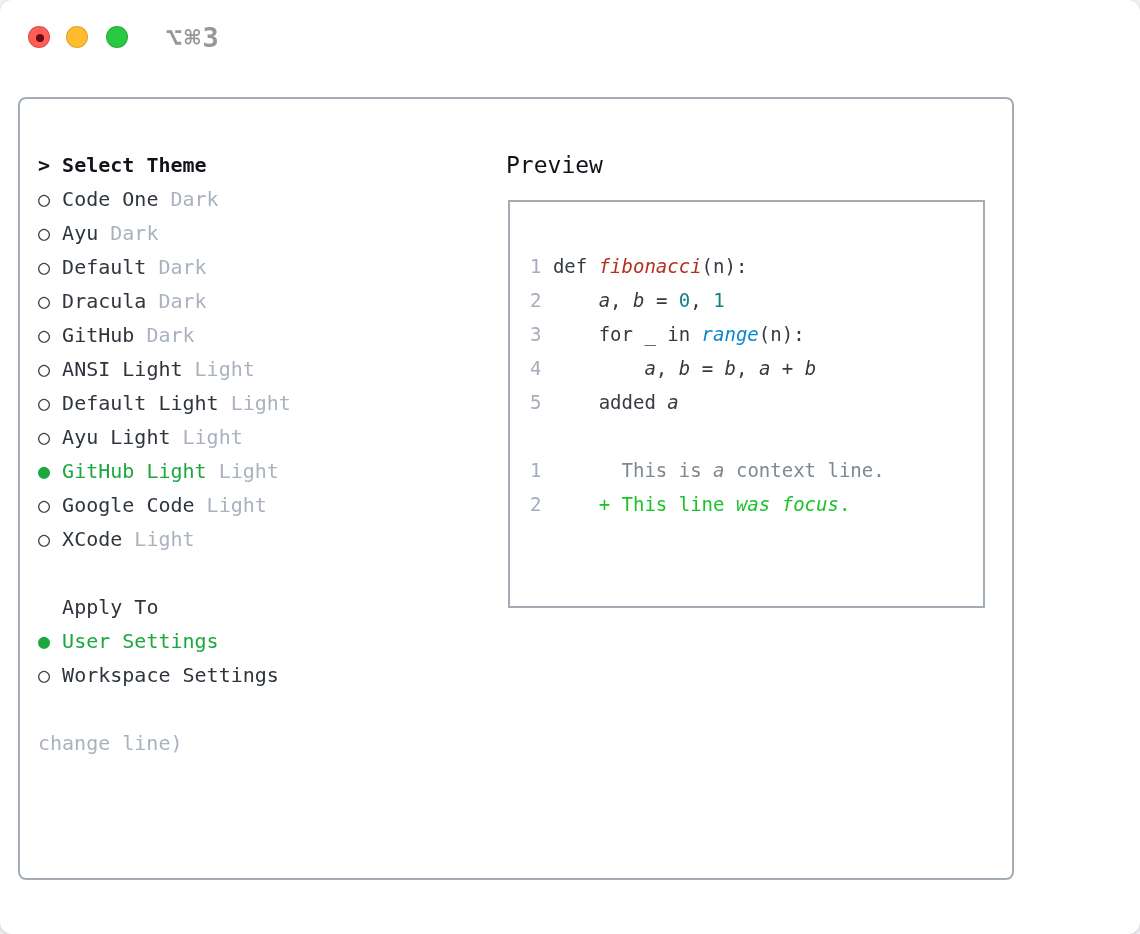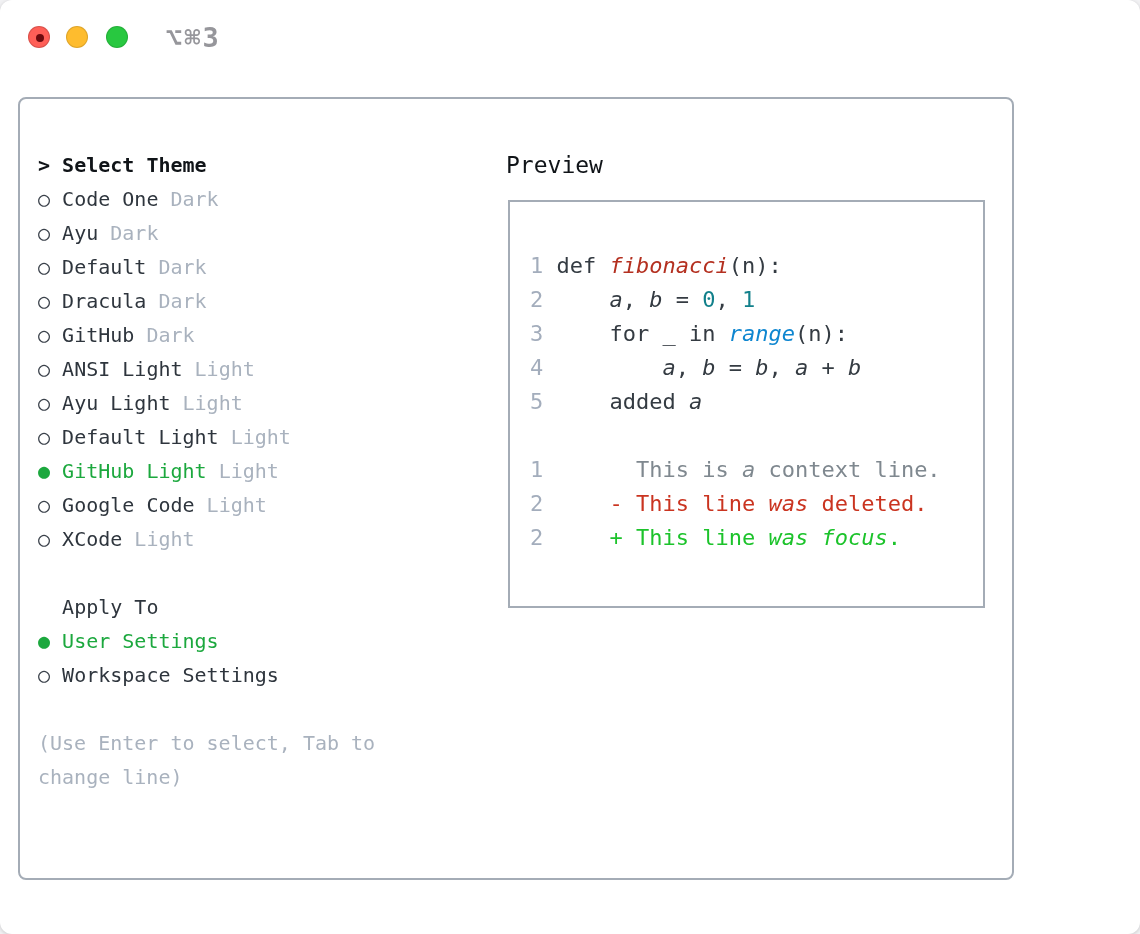--- a/index.html
+++ b/index.html
@@ -33,21 +33,21 @@
   .name{color:var(--main-text);}
   .name.sel{color:var(--accent-green);}
   .tag{color:var(--dim-text);}
   .hint{color:var(--dim-text);}
   
   .preview-title{position:absolute;left:480px;top:49px;font-size:23px;line-height:34px;font-weight:normal;color:var(--heading-text);white-space:pre;margin-left:6px;}
   .preview-box{
     position:absolute;left:488px;top:101px;width:477px;height:408px;box-sizing:border-box;
     border:2px solid var(--border);background:#fff;padding:47px 8px 0 20px;overflow:hidden;
   }
-  .cline{white-space:pre;font-size:22px;line-height:34px;height:34px;}
+  .cline{white-space:pre;font-size:19px;line-height:34px;height:34px;}
   .lnum{color:var(--line-number);}
   .tok-pln{color:var(--code-text);}
   .tok-kw{color:var(--code-text);}
   .tok-fn{color:var(--function-red);font-style:italic;}
   .tok-bi{color:var(--builtin-blue);font-style:italic;}
   .tok-num{color:var(--number-teal);}
   .tok-var{color:var(--code-text);font-style:italic;}
   .tok-ctx{color:var(--context-gray);}
   .tok-ctxi{color:var(--context-gray);font-style:italic;}
   .tok-del{color:var(--deleted-red);}
@@ -71,40 +71,38 @@
 
   <div class="panel">
     <div class="left-col" id="left-col">
         <div class="row"><span class="hdr">&gt; </span><span class="hdr">Select Theme</span></div>
         <div class="row"><span class="marker">○ </span><span class="name">Code One</span><span class="tag"> Dark</span></div>
         <div class="row"><span class="marker">○ </span><span class="name">Ayu</span><span class="tag"> Dark</span></div>
         <div class="row"><span class="marker">○ </span><span class="name">Default</span><span class="tag"> Dark</span></div>
         <div class="row"><span class="marker">○ </span><span class="name">Dracula</span><span class="tag"> Dark</span></div>
         <div class="row"><span class="marker">○ </span><span class="name">GitHub</span><span class="tag"> Dark</span></div>
         <div class="row"><span class="marker">○ </span><span class="name">ANSI Light</span><span class="tag"> Light</span></div>
+        <div class="row"><span class="marker">○ </span><span class="name">Default Light</span><span class="tag"> Light</span></div>
         <div class="row"><span class="marker">○ </span><span class="name">Ayu Light</span><span class="tag"> Light</span></div>
-        <div class="row"><span class="marker">○ </span><span class="name">Default Light</span><span class="tag"> Light</span></div>
         <div class="row"><span class="marker sel">● </span><span class="name sel">GitHub Light</span><span class="tag"> Light</span></div>
         <div class="row"><span class="marker">○ </span><span class="name">Google Code</span><span class="tag"> Light</span></div>
         <div class="row"><span class="marker">○ </span><span class="name">XCode</span><span class="tag"> Light</span></div>
         <div class="row"></div>
         <div class="row"><span>  </span><span class="name">Apply To</span></div>
         <div class="row"><span class="marker sel">● </span><span class="name sel">User Settings</span></div>
         <div class="row"><span class="marker">○ </span><span class="name">Workspace Settings</span></div>
         <div class="row"></div>
-        <div class="row"><span class="hint">(Use Enter to select, Tab to</span></div>
         <div class="row"><span class="hint">change line)</span></div>
       </div>
     <div class="preview-title">Preview</div>
     <div class="preview-box" id="preview-box">
         <div class="cline"><span class="lnum">1 </span><span class="tok-kw">def </span><span class="tok-fn">fibonacci</span><span class="tok-pln">(n):</span></div>
         <div class="cline"><span class="lnum">2 </span><span class="tok-pln">    </span><span class="tok-var">a</span><span class="tok-pln">, </span><span class="tok-var">b</span><span class="tok-pln"> = </span><span class="tok-num">0</span><span class="tok-pln">, </span><span class="tok-num">1</span></div>
         <div class="cline"><span class="lnum">3 </span><span class="tok-kw">    for _ in </span><span class="tok-bi">range</span><span class="tok-pln">(n):</span></div>
         <div class="cline"><span class="lnum">4 </span><span class="tok-pln">        </span><span class="tok-var">a</span><span class="tok-pln">, </span><span class="tok-var">b</span><span class="tok-pln"> = </span><span class="tok-var">b</span><span class="tok-pln">, </span><span class="tok-var">a</span><span class="tok-pln"> + </span><span class="tok-var">b</span></div>
         <div class="cline"><span class="lnum">5 </span><span class="tok-kw">    added </span><span class="tok-var">a</span></div>
         <div class="cline"><span class="lnum"></span></div>
         <div class="cline"><span class="lnum">1 </span><span class="tok-ctx">      This is </span><span class="tok-ctxi">a</span><span class="tok-ctx"> context line.</span></div>
-        <div class="cline"><span class="lnum">2 </span><span class="tok-del">    - This line </span><span class="tok-deli">was</span><span class="tok-del"> deleted.</span></div>
         <div class="cline"><span class="lnum">2 </span><span class="tok-add">    + This line </span><span class="tok-addi">was</span><span class="tok-add"> </span><span class="tok-addi">focus</span><span class="tok-add">.</span></div>
       </div>
   </div>
 
 </div>
 
 </body></html>

